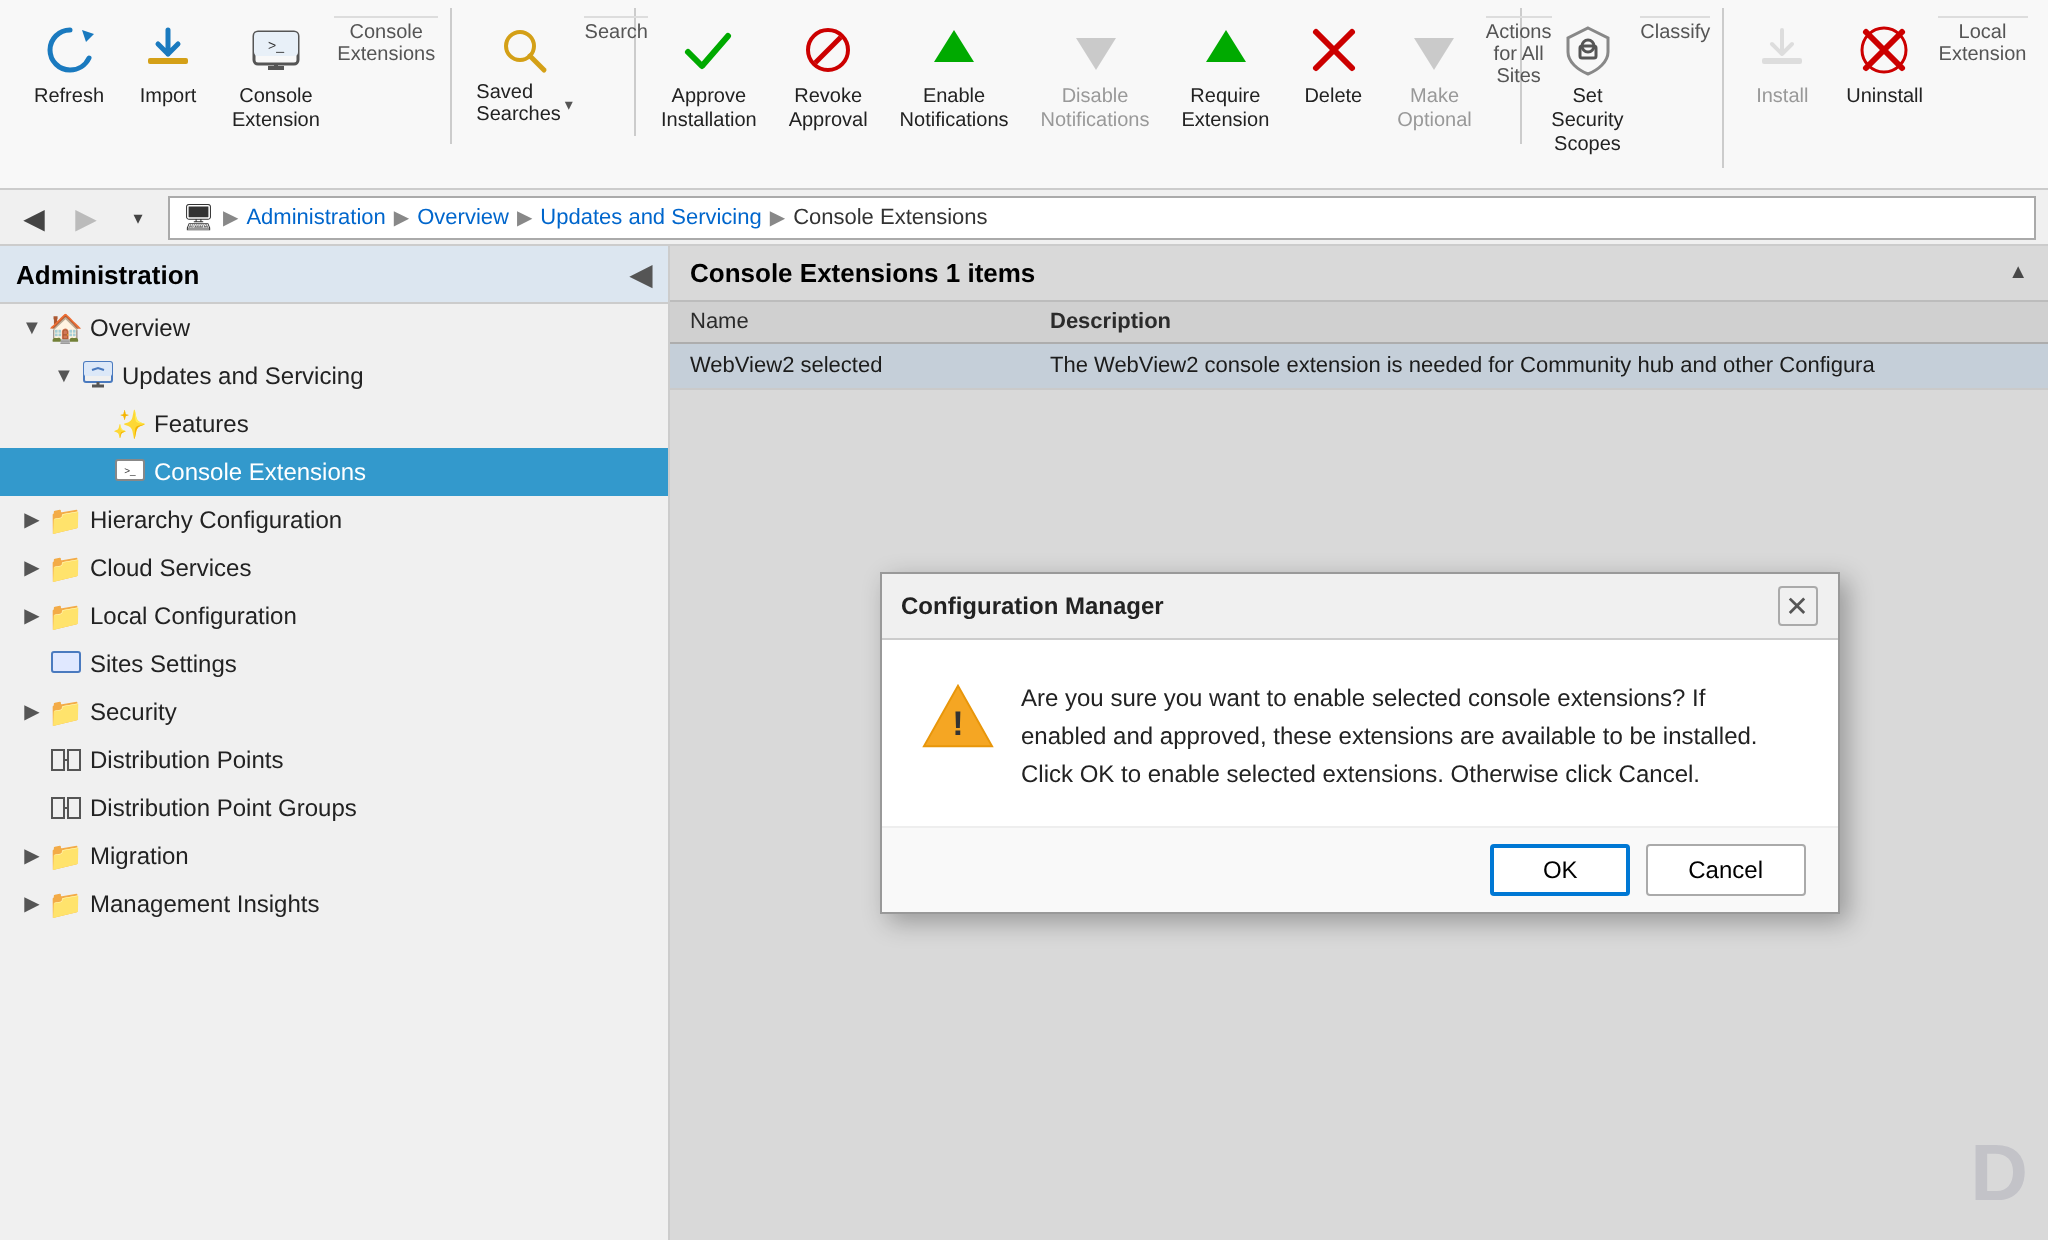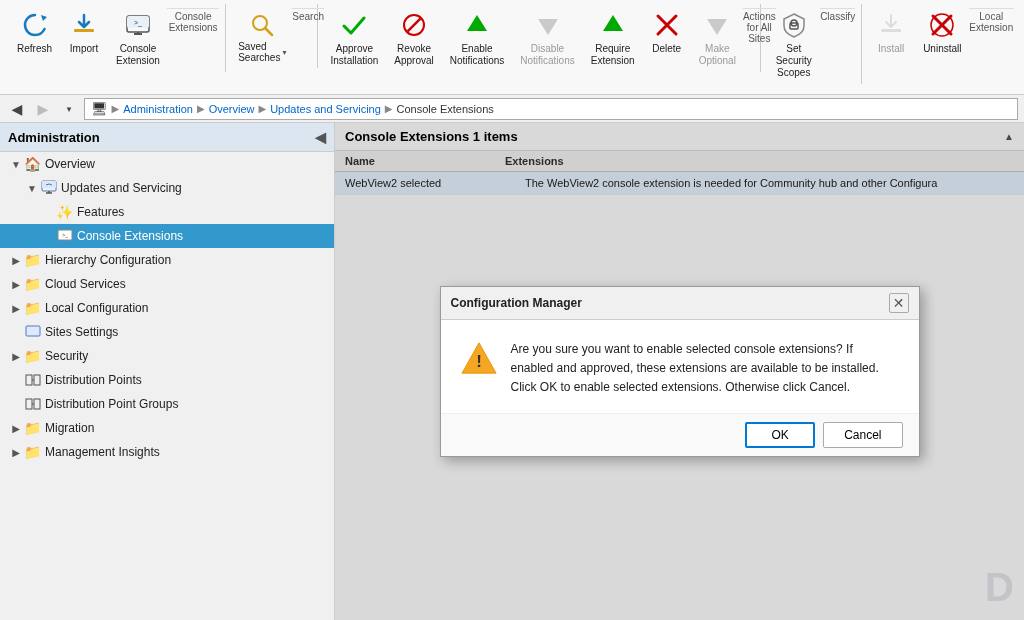--- a/index.html
+++ b/index.html
@@ -46,21 +46,21 @@
     .item-text { font-size: 12px; color: #222; }
     .indent1 { padding-left: 8px; }
     .indent2 { padding-left: 24px; }
     .indent3 { padding-left: 40px; }
 
     
     .content { flex: 1; background: white; overflow: hidden; position: relative; }
     .content-header { background: white; padding: 6px 10px; border-bottom: 1px solid #ddd; font-size: 13px; font-weight: bold; display: flex; align-items: center; justify-content: space-between; }
     .scroll-up { font-size: 10px; color: #555; cursor: pointer; }
     .table-header { display: flex; background: #f5f5f5; border-bottom: 1px solid #ccc; padding: 4px 10px; }
-    .col-name { width: 160px; font-size: 11px; font-weight: bold; color: #333; flex-shrink: 0; }
+    .col-name { width: 180px; font-size: 11px; font-weight: normal; color: #333; flex-shrink: 0; }
     .col-desc { flex: 1; font-size: 11px; font-weight: bold; color: #333; }
     .table-row { display: flex; padding: 5px 10px; border-bottom: 1px solid #eee; background: #e8f4ff; }
     .cell-name { width: 180px; font-size: 11px; color: #222; flex-shrink: 0; }
     .cell-desc { flex: 1; font-size: 11px; color: #222; overflow: hidden; text-overflow: ellipsis; white-space: nowrap; }
 
     
     .dialog-overlay { position: absolute; top: 0; left: 0; right: 0; bottom: 0; background: rgba(0,0,0,0.15); display: flex; align-items: center; justify-content: center; z-index: 100; }
     .dialog { background: white; border: 1px solid #999; box-shadow: 4px 4px 12px rgba(0,0,0,0.3); width: 480px; }
     .dialog-titlebar { background: #f0f0f0; border-bottom: 1px solid #ccc; padding: 6px 10px; display: flex; align-items: center; justify-content: space-between; }
     .dialog-title-text { font-size: 12px; font-weight: bold; color: #222; }
@@ -375,21 +375,21 @@
     </div>
   </div>
 
   <div class="content">
     <div class="content-header">
       <span>Console Extensions 1 items</span>
       <span class="scroll-up">▲</span>
     </div>
     <div class="table-header">
       <div class="col-name">Name</div>
-      <div class="col-desc">Extensions</div>
+      <div class="col-desc">Description</div>
     </div>
     <div class="table-row">
       <div class="cell-name">WebView2 selected</div>
       <div class="cell-desc">The WebView2 console extension is needed for Community hub and other Configura</div>
     </div>
 
     <div class="dialog-overlay">
       <div class="dialog">
         <div class="dialog-titlebar">
           <span class="dialog-title-text">Configuration Manager</span>

